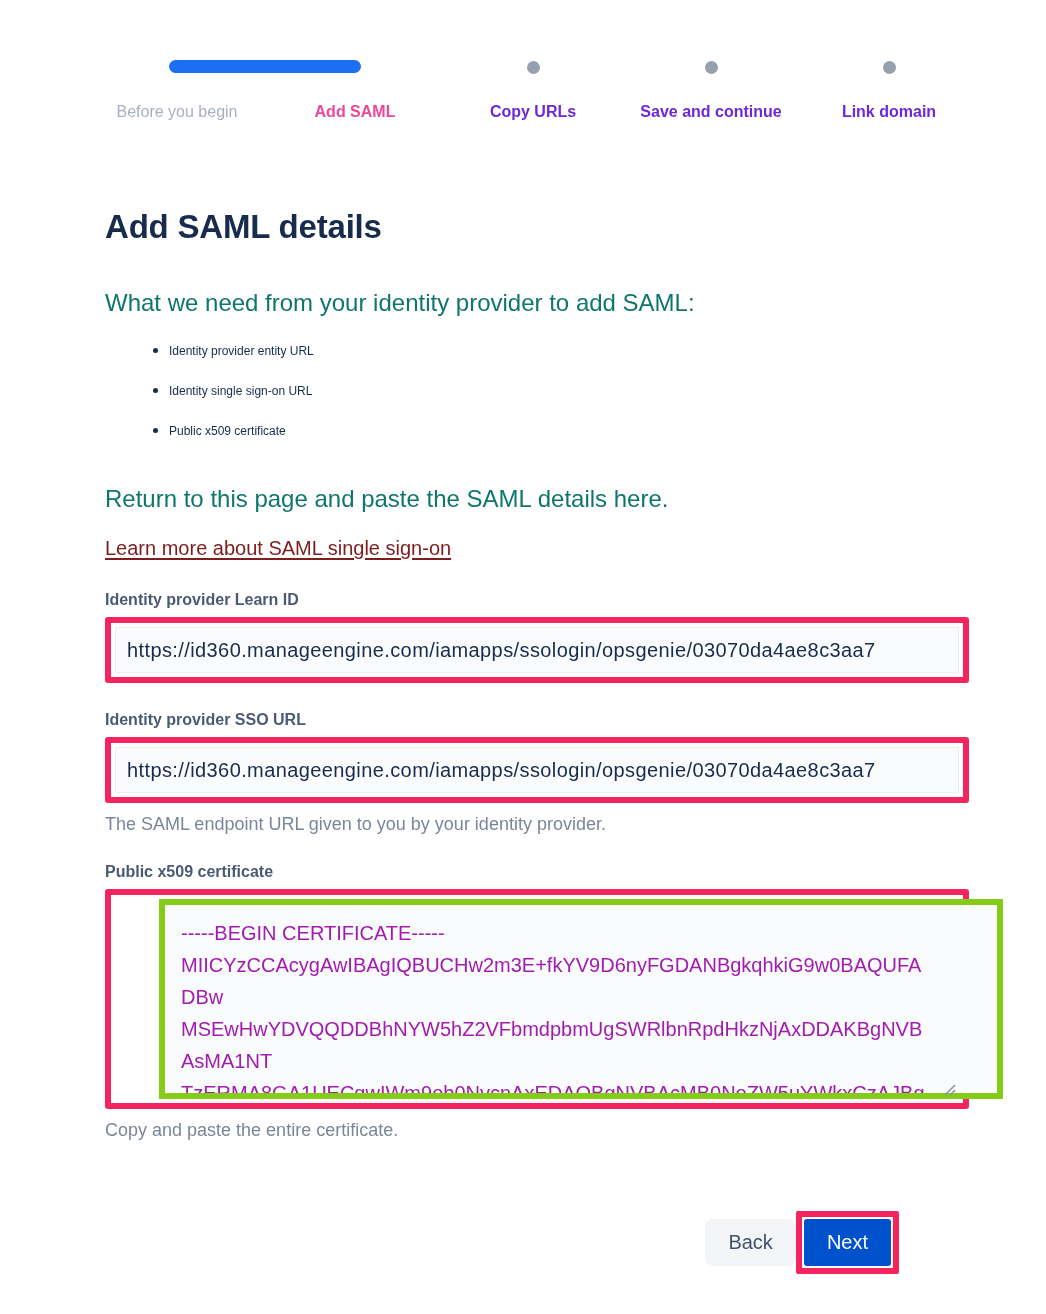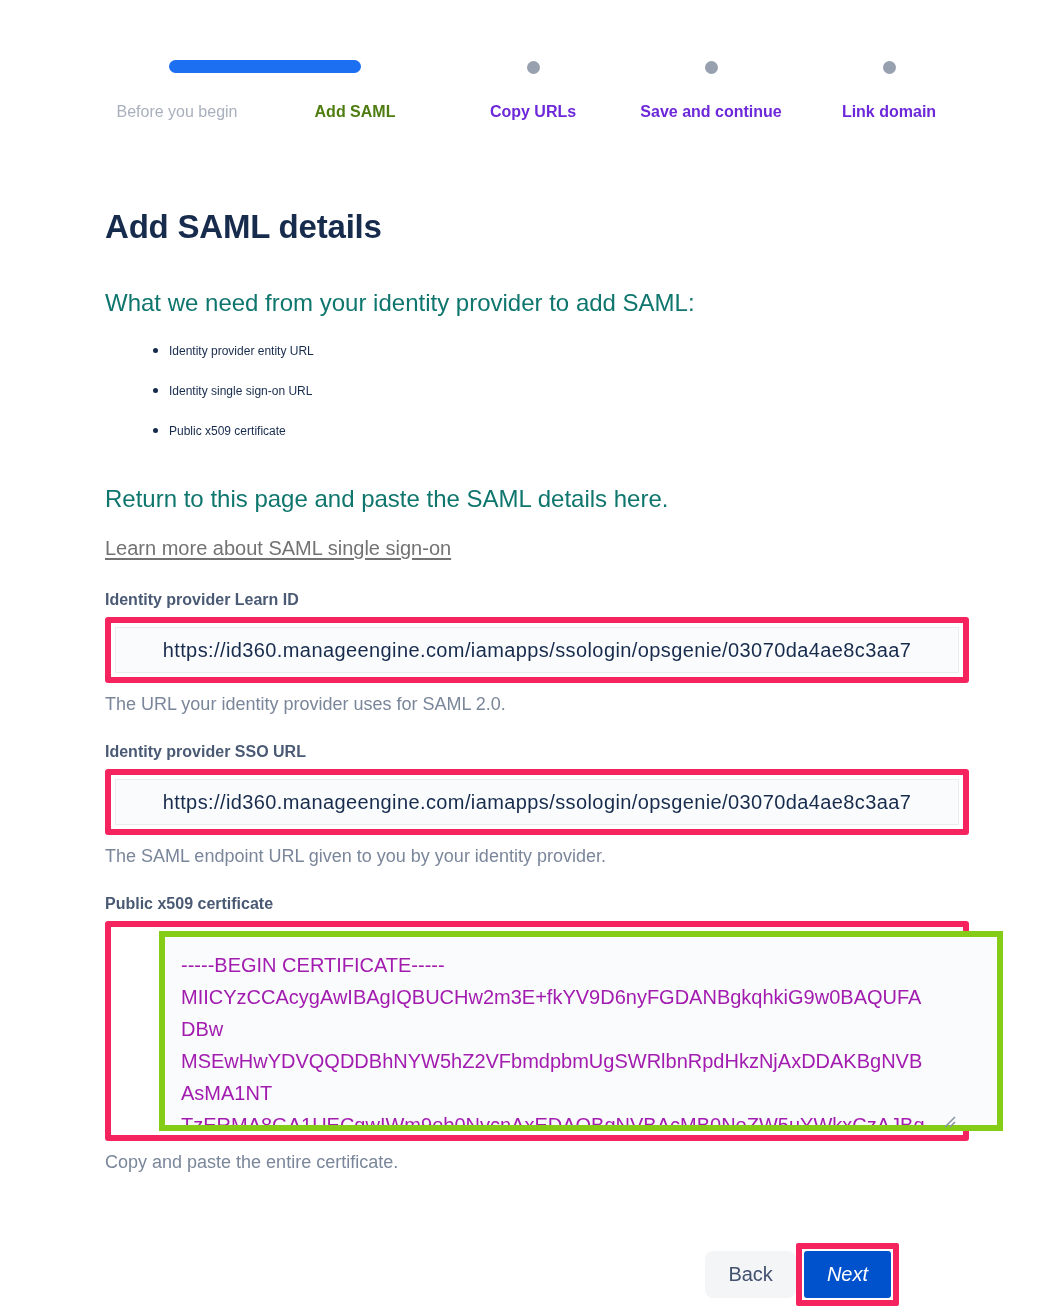--- a/index.html
+++ b/index.html
@@ -40,21 +40,21 @@
   .step-labels {
     display: grid;
     grid-template-columns: repeat(5, 178px);
     margin-top: 25px;
     text-align: center;
     font-size: 16px;
     line-height: 25px;
   }
   .step-label { padding: 0 10px; }
   .step-label.completed { color: #A9B0BD; font-weight: 500; }
-  .step-label.active    { color: #4d7c0f; font-weight: 700; text-align: center; }
+  .step-label.active    { color: #ec4899; font-weight: 700; text-align: center; }
   .step-label.upcoming  { color: #6d28d9; font-weight: 700; }
 
   
   main { margin: 0 0 0 105px; width: 864px; }
   h1.page-title {
     margin: 82px 0 0 0;
     font-size: 33px;
     line-height: 42px;
     font-weight: 700;
     letter-spacing: -0.2px;
@@ -74,21 +74,21 @@
     font-size: 12px;
     line-height: 25px;
     margin-bottom: 13px;
     color: #172B4D;
   }
   ul.req-list li::marker { font-size: 15px; }
   a.learn-link {
     display: inline-block;
     margin: 25px 0 0 0;
     font-size: 20px;
-    color: #737373;
+    color: #7f1d1d;
     text-decoration: underline;
     text-underline-offset: 3px;
     cursor: pointer;
   }
 
   
   .field { margin-top: 27px; }
   .field-label {
     font-size: 16px;
     font-weight: 700;
@@ -109,21 +109,20 @@
     width: 100%;
     height: 46px;
     border: 1px solid #EBECF0;
     background: #FAFBFC;
     font-family: "Liberation Sans", sans-serif;
     font-size: 20px;
     letter-spacing: 0.4px;
     color: #172B4D;
     padding: 0 11px;
     outline: none;
-    text-align: center;
   }
   textarea.cert-input {
     display: block;
     width: 100%;
     height: 200px;
     border: 6px solid #84cc16;
     background: #FAFBFC;
     font-family: "Liberation Sans", sans-serif;
     font-size: 20px;
     line-height: 32px;
@@ -171,21 +170,20 @@
     background: #ffffff;
   }
   .next-button {
     border: none;
     background: #0052CC;
     color: #ffffff;
     font-size: 20px;
     font-weight: 500;
     padding: 12px 23px;
     border-radius: 3px;
-    font-style: italic;
   }
 </style>
 </head>
 <body>
 
 <nav class="stepper">
   <div class="step-indicators">
     <div class="progress-pill"></div>
     <div class="dot c3"></div>
     <div class="dot c4"></div>
@@ -213,21 +211,20 @@
 
   <p class="body-text">Return to this page and paste the SAML details here.</p>
 
   <a class="learn-link">Learn more about SAML single sign-on</a>
 
   <div class="field" style="margin-top:30px;">
     <div class="field-label">Identity provider Learn ID</div>
     <div class="annotation-frame">
       <input class="text-input" type="text" value="https://id360.manageengine.com/iamapps/ssologin/opsgenie/03070da4ae8c3aa7" style="">
     </div>
-    <div class="helper-text">The URL your identity provider uses for SAML 2.0.</div>
   </div>
 
   <div class="field">
     <div class="field-label">Identity provider SSO URL</div>
     <div class="annotation-frame">
       <input class="text-input" type="text" value="https://id360.manageengine.com/iamapps/ssologin/opsgenie/03070da4ae8c3aa7" style="">
     </div>
     <div class="helper-text">The SAML endpoint URL given to you by your identity provider.</div>
   </div>
 

